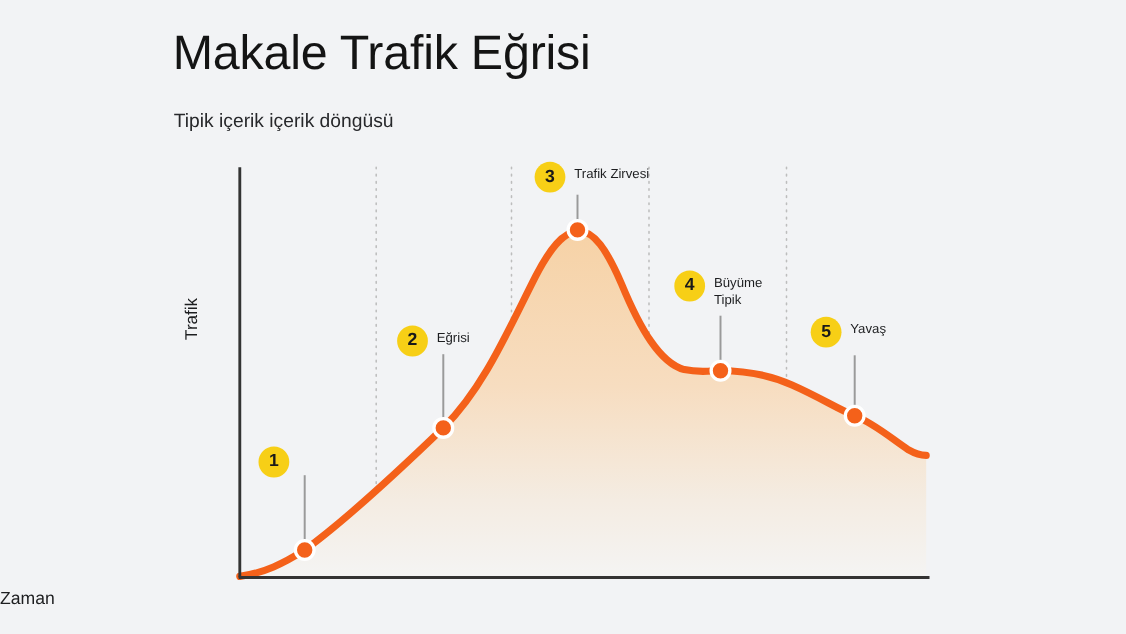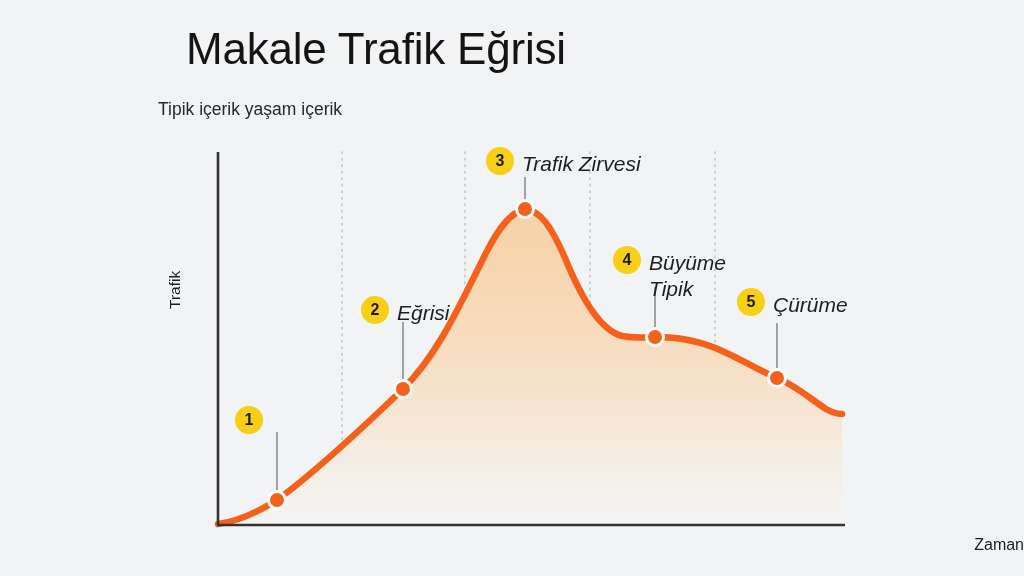--- a/index.html
+++ b/index.html
@@ -22,21 +22,20 @@
   .title {
     position: absolute;
     left: 157px;
     top: 24px;
     font-size: 44px;
     font-weight: 400;
     color: #141414;
     letter-spacing: -0.2px;
     line-height: 1.15;
     white-space: nowrap;
-    margin-left: 29px;
   }
   .subtitle {
     position: absolute;
     left: 158px;
     top: 99px;
     font-size: 17.5px;
     font-weight: 400;
     color: #27282b;
     white-space: nowrap;
   }
@@ -57,21 +56,21 @@
     transform: rotate(-90deg);
     transform-origin: center center;
     text-align: center;
     white-space: nowrap;
   }
   .axis-label-x {
     position: absolute;
     left: 0;
     top: 536px;
     width: 1024px;
-    text-align: right;
+    text-align: left;
     font-size: 16px;
     color: #1d1e20;
   }
   .marker {
     position: absolute;
     display: flex;
     align-items: flex-start;
     white-space: nowrap;
   }
   .badge {
@@ -82,35 +81,34 @@
     color: #1a1a1a;
     font-size: 16px;
     font-weight: 700;
     display: flex;
     align-items: center;
     justify-content: center;
     flex: 0 0 auto;
   }
   .marker-label {
     margin-left: 8px;
-    font-size: 21px;
+    font-size: 12px;
     color: #1d1e20;
     line-height: 1.23;
     padding-top: 4px;
-    font-style: italic;
   }
   .marker-label .l2 { display: block; }
 </style>
 </head>
 <body>
 
 <div id="root">
 
   <div class="title">Makale Trafik Eğrisi</div>
-  <div class="subtitle">Tipik içerik yaşam içerik</div>
+  <div class="subtitle">Tipik içerik içerik döngüsü</div>
 
   <svg class="chart-svg" viewBox="0 0 1024 576">
     <defs>
       <linearGradient id="areaGrad" x1="0" y1="0" x2="0" y2="1">
         <stop offset="0%" stop-color="#f6d2a6" stop-opacity="1"></stop>
         <stop offset="45%" stop-color="#f7ddc0" stop-opacity="1"></stop>
         <stop offset="78%" stop-color="#f4ece2" stop-opacity="1"></stop>
         <stop offset="100%" stop-color="#f4f4f3" stop-opacity="1"></stop>
       </linearGradient>
     </defs>
@@ -196,17 +194,17 @@
     <div class="badge">4</div>
     <div class="marker-label">
       <span>Büyüme</span>
       <span class="l2">Tipik</span>
     </div>
   </div>
 
   <div class="marker" style="left:737px; top:288px;">
     <div class="badge">5</div>
     <div class="marker-label">
-      <span>Çürüme</span>
+      <span>Yavaş</span>
     </div>
   </div>
 
 </div>
 
 </body></html>

